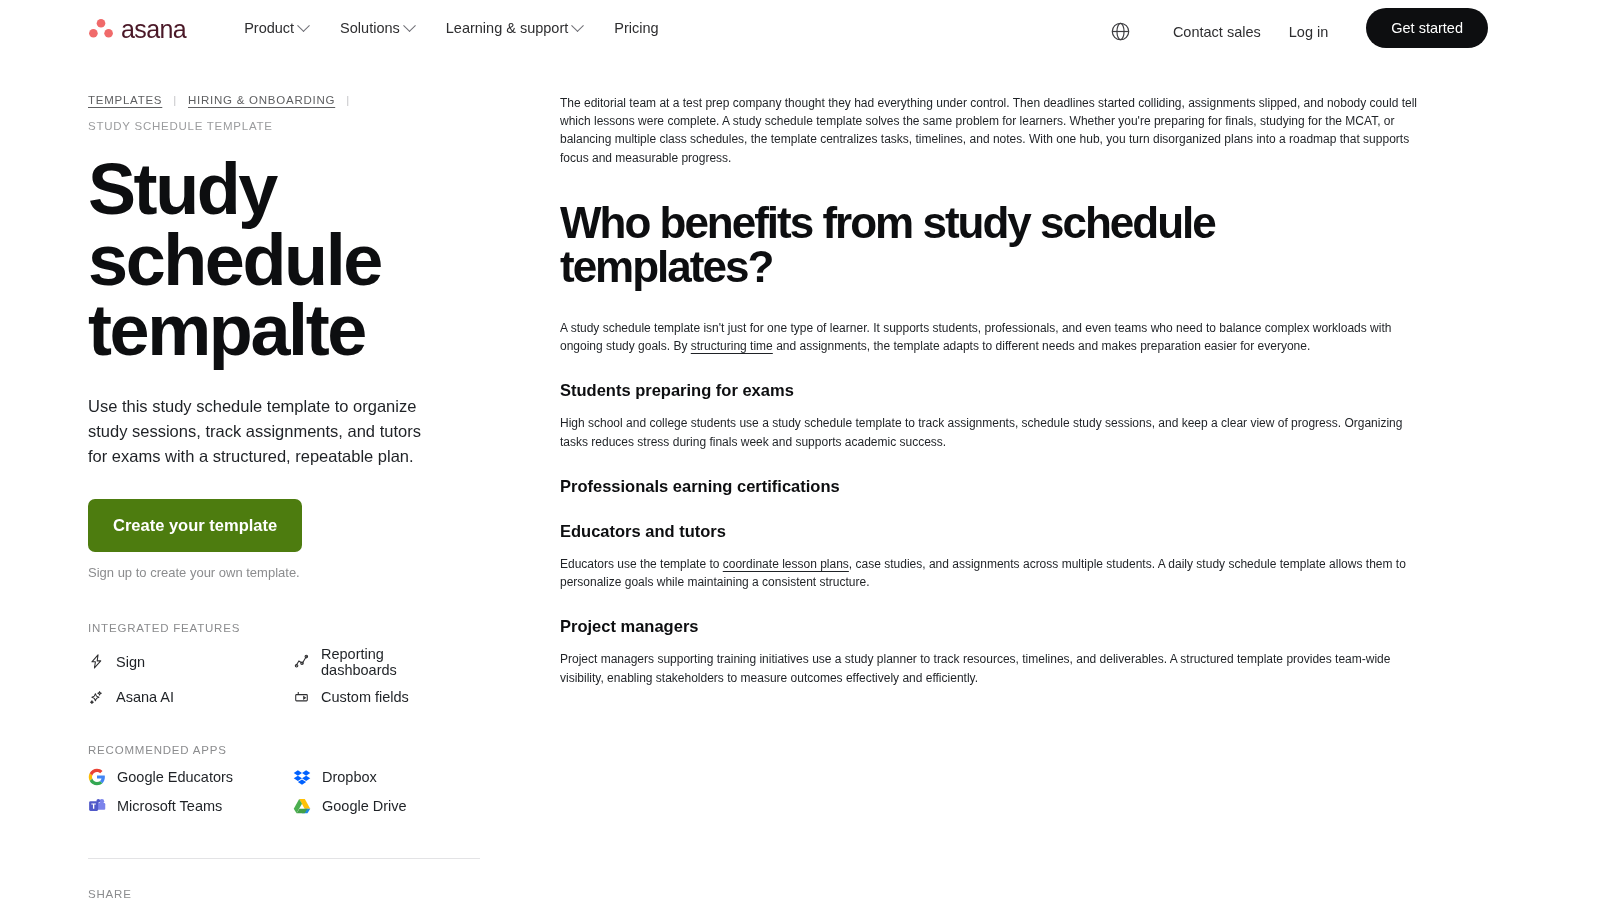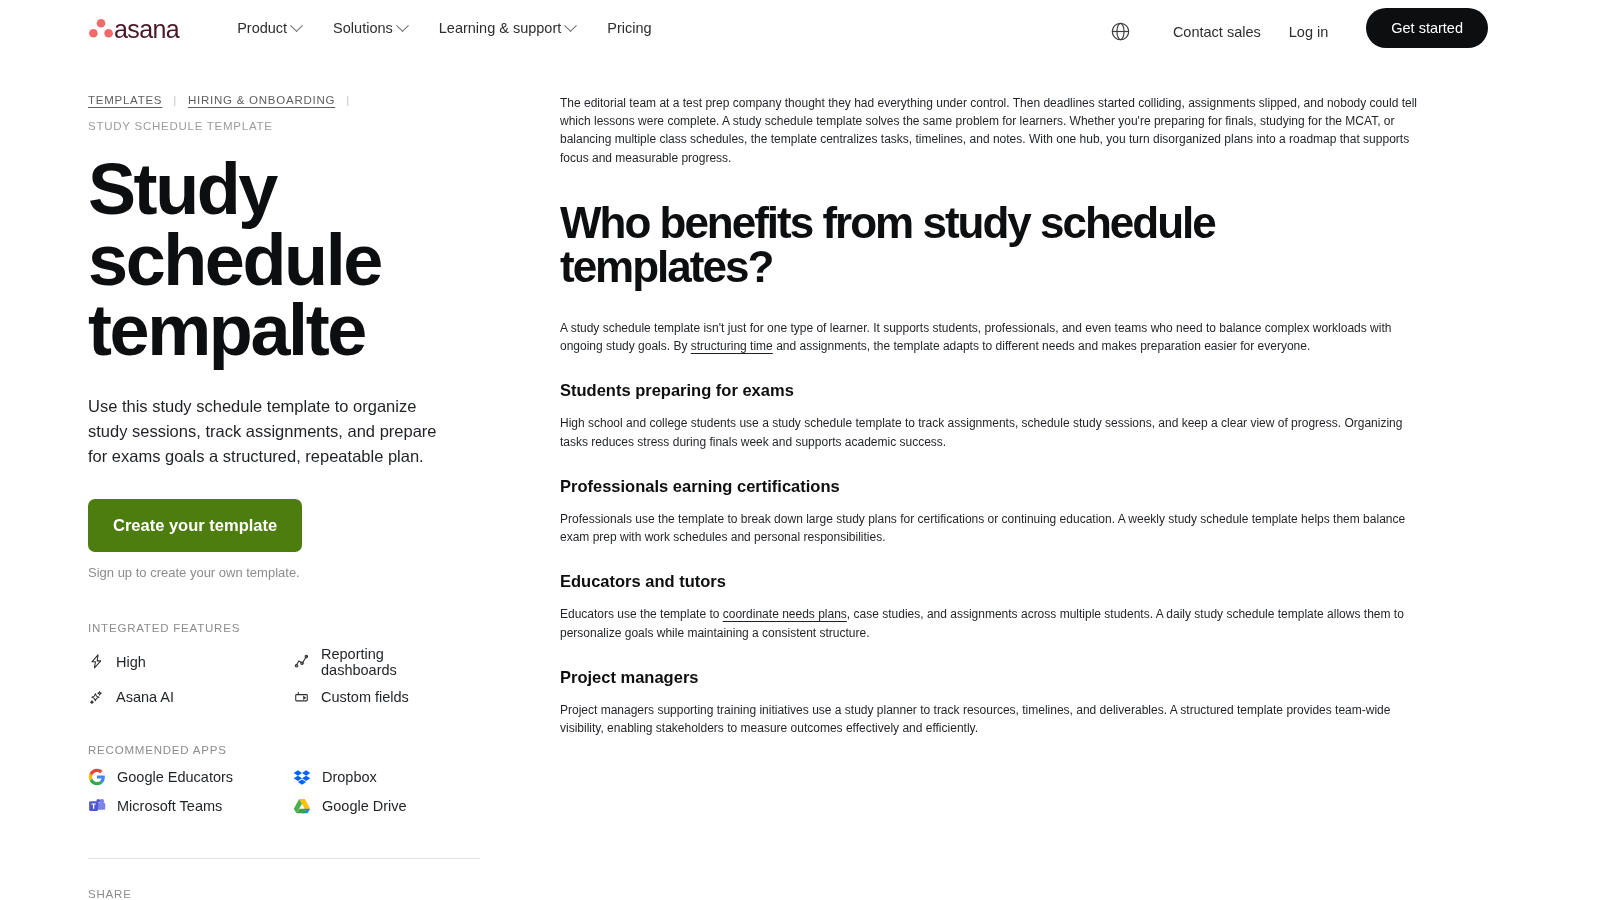--- a/index.html
+++ b/index.html
@@ -20,20 +20,21 @@
     display: flex;
     align-items: center;
     padding: 0 112px 0 88px;
     background: #ffffff;
     position: relative;
   }
 
   .logo {
     display: flex;
     align-items: center;
+    gap: 7px;
     margin-right: 42px;
     cursor: pointer;
   }
   .logo-mark { width: 26px; height: 24px; display: block; }
   .logo-word {
     font-size: 25px;
     letter-spacing: -0.6px;
     color: #4a1827;
     font-weight: 400;
     line-height: 1;
@@ -285,35 +286,35 @@
     <div class="crumbs">
       <span class="crumb">TEMPLATES</span>
       <span class="crumb-sep">|</span>
       <span class="crumb">HIRING &amp; ONBOARDING</span>
       <span class="crumb-sep">|</span>
       <span class="crumb-current crumb-line2">STUDY SCHEDULE TEMPLATE</span>
     </div>
 
     <h1 class="hero-title">Study schedule tempalte</h1>
 
-    <p class="hero-sub">Use this study schedule template to organize study sessions, track assignments, and prepare for exams goals a structured, repeatable plan.</p>
+    <p class="hero-sub">Use this study schedule template to organize study sessions, track assignments, and tutors for exams with a structured, repeatable plan.</p>
 
     <button class="cta-btn">Create your template</button>
     <div class="cta-note">Sign up to create your own template.</div>
 
     
     <div class="feature-block">
       <div class="sec-label">INTEGRATED FEATURES</div>
       <div class="feature-grid">
 
         <div class="feature-item">
           <svg class="feature-ico" viewBox="0 0 20 20" fill="none" stroke="#2e2e30" stroke-width="1.25" stroke-linejoin="round">
             <path d="M11.8 2.2 4.6 10.4h4.1l-1.1 7.2 7.4-8.3h-4.2z"></path>
           </svg>
-          <span>High</span>
+          <span>Sign</span>
         </div>
 
         <div class="feature-item">
           <svg class="feature-ico" viewBox="0 0 20 20" fill="none" stroke="#2e2e30" stroke-width="1.25">
             <path d="M3 15.5 7 9.5l4 2.6 5-8.6"></path>
             <circle cx="4.2" cy="15" r="1.5"></circle>
             <circle cx="10.6" cy="12.1" r="1.5"></circle>
             <circle cx="15.7" cy="4.2" r="1.5"></circle>
           </svg>
           <span>Reporting dashboards</span>
@@ -401,22 +402,21 @@
     <p class="body-p">The editorial team at a test prep company thought they had everything under control. Then deadlines started colliding, assignments slipped, and nobody could tell which lessons were complete. A study schedule template solves the same problem for learners. Whether you're preparing for finals, studying for the MCAT, or balancing multiple class schedules, the template centralizes tasks, timelines, and notes. With one hub, you turn disorganized plans into a roadmap that supports focus and measurable progress.</p>
 
     <h2 class="h2">Who benefits from study schedule templates?</h2>
 
     <p class="body-p"><span>A study schedule template isn't just for one type of learner. It supports students, professionals, and even teams who need to balance complex workloads with ongoing study goals. By </span><a class="ilink">structuring time</a><span> and assignments, the template adapts to different needs and makes preparation easier for everyone.</span></p>
 
     <h3 class="h3">Students preparing for exams</h3>
     <p class="body-p">High school and college students use a study schedule template to track assignments, schedule study sessions, and keep a clear view of progress. Organizing tasks reduces stress during finals week and supports academic success.</p>
 
     <h3 class="h3">Professionals earning certifications</h3>
-    <p class="body-p">Professionals use the template to break down large study plans for certifications or continuing education. A weekly study schedule template helps them balance exam prep with work schedules and personal responsibilities.</p>
 
     <h3 class="h3">Educators and tutors</h3>
-    <p class="body-p"><span>Educators use the template to </span><a class="ilink">coordinate needs plans</a><span>, case studies, and assignments across multiple students. A daily study schedule template allows them to personalize goals while maintaining a consistent structure.</span></p>
+    <p class="body-p"><span>Educators use the template to </span><a class="ilink">coordinate lesson plans</a><span>, case studies, and assignments across multiple students. A daily study schedule template allows them to personalize goals while maintaining a consistent structure.</span></p>
 
     <h3 class="h3">Project managers</h3>
     <p class="body-p">Project managers supporting training initiatives use a study planner to track resources, timelines, and deliverables. A structured template provides team-wide visibility, enabling stakeholders to measure outcomes effectively and efficiently.</p>
 
   </main>
 </div>
 
 </body></html>

